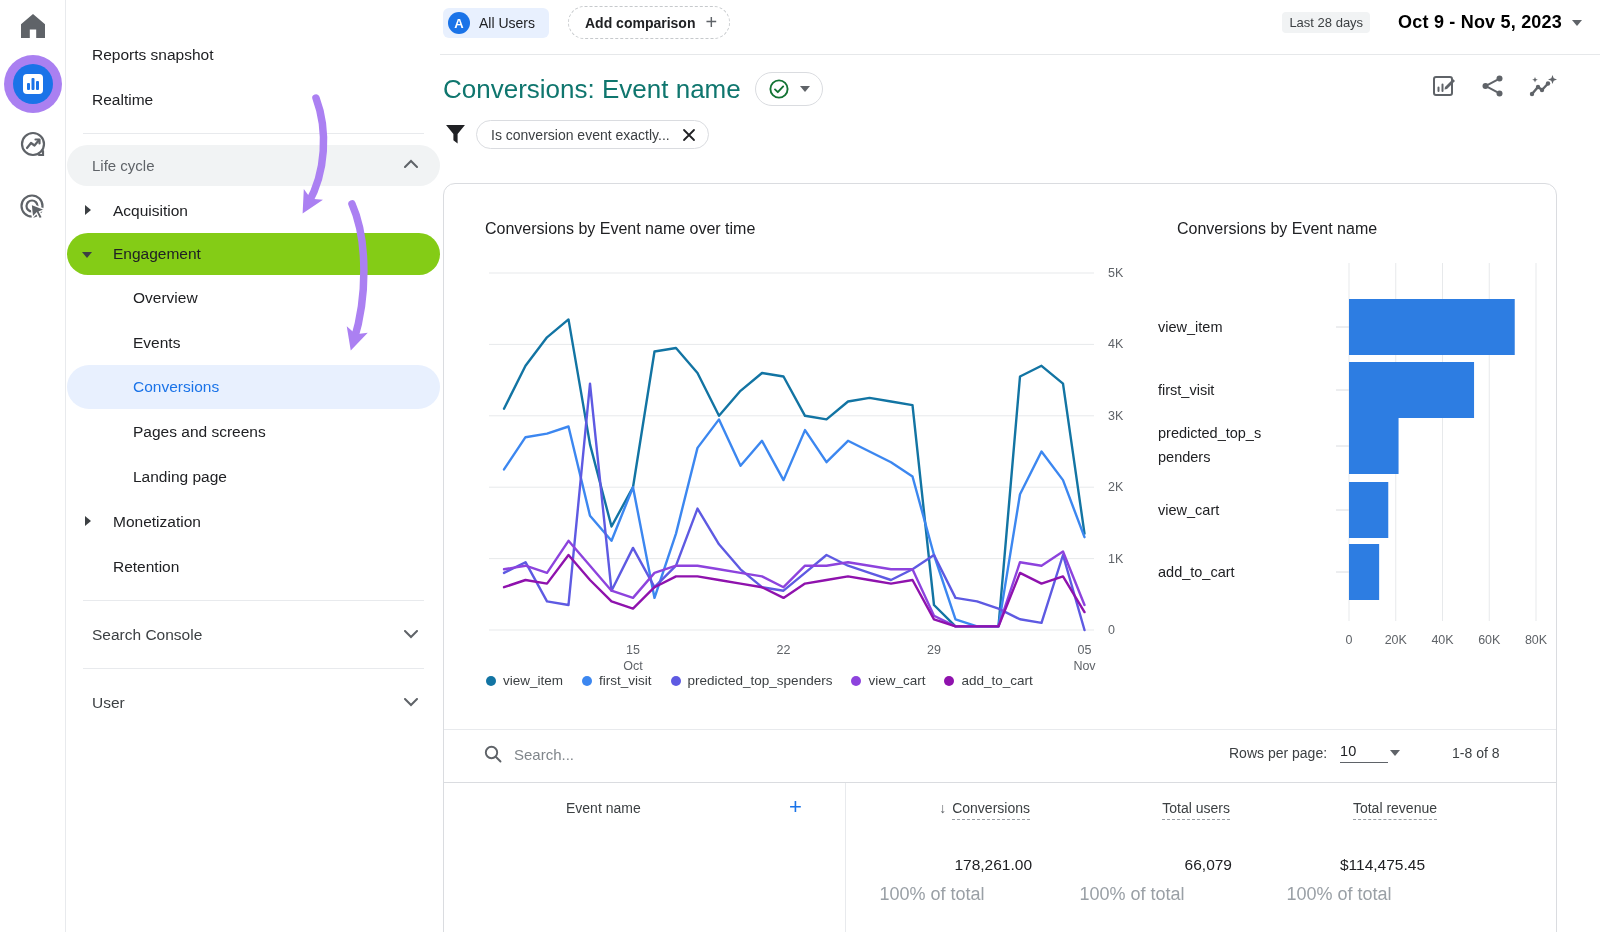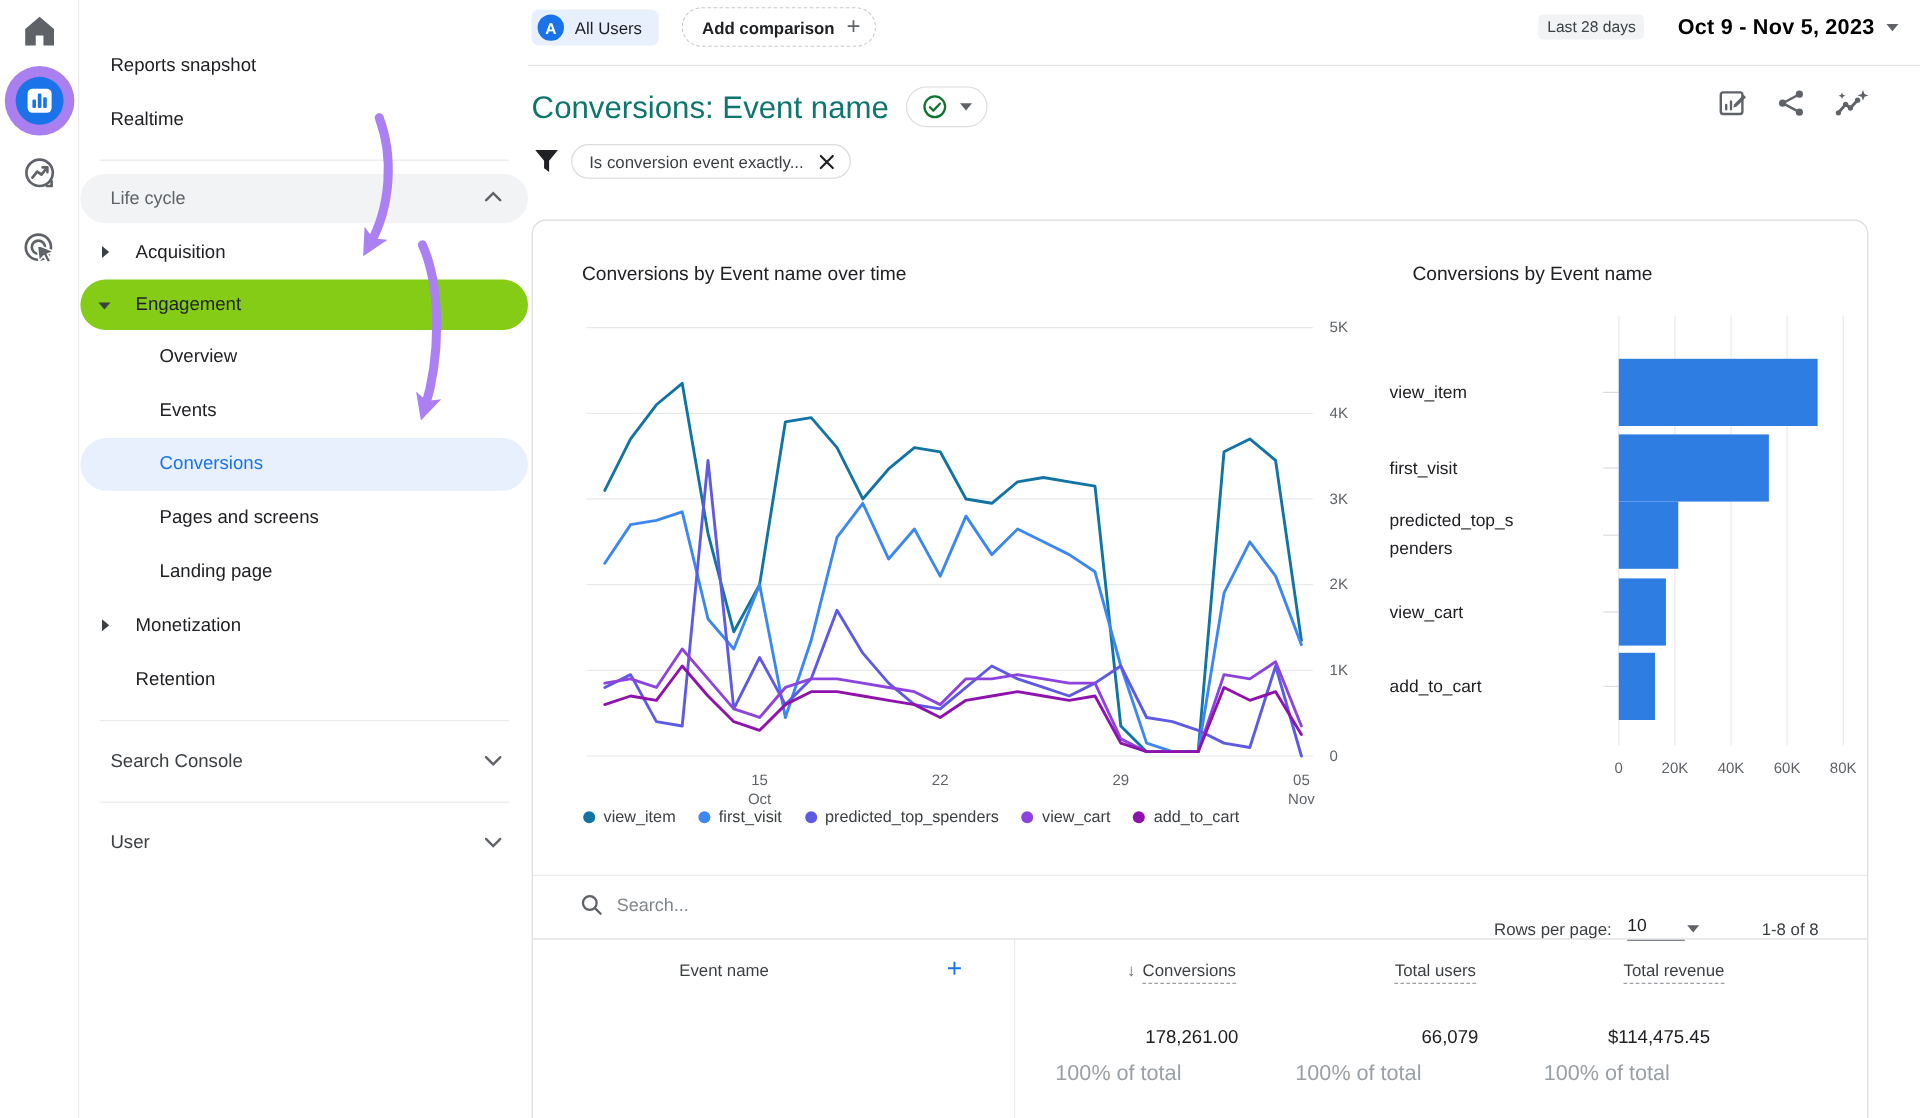--- a/index.html
+++ b/index.html
@@ -78,21 +78,21 @@
   #bar-svg  { position:absolute; left:0; top:0; }
   #line-legend { position:absolute; left:42px; top:489px; display:flex; gap:19px; }
   .lg-item { display:flex; align-items:center; font-size:13.5px; color:#3c4043; }
   .lg-dot { width:10px; height:10px; border-radius:50%; margin-right:7px; }
 
   #card-div1 { position:absolute; left:0; top:545px; width:1112px; height:1px; background:#e8eaed; }
   #search-row { position:absolute; left:40px; top:556px; height:28px; display:flex; align-items:center; }
   #search-input { border:none; outline:none; font-size:15px; color:#202124; margin-left:12px; width:300px;
     font-family:"Liberation Sans", sans-serif; }
   #search-input::placeholder { color:#80868b; }
-  #rpp { position:absolute; top:580px; left:785px; display:flex; align-items:center; font-size:14px; color:#3c4043;margin-left:16px; }
+  #rpp { position:absolute; top:559px; left:785px; display:flex; align-items:center; font-size:14px; color:#3c4043; }
   #rpp .val { margin-left:13px; width:48px; border-bottom:1px solid #5f6368; padding-bottom:3px; font-size:14.5px; color:#202124; cursor:pointer; }
   #rpp .caret { margin-left:2px; }
   #rpp .range { margin-left:52px; }
 
   #table-hdr-line { position:absolute; left:0; top:598px; width:1112px; height:1px; background:#dadce0; }
   #table-vdiv { position:absolute; left:401px; top:599px; width:1px; height:177px; background:#e8eaed; }
   .th { position:absolute; top:616px; font-size:14px; color:#3c4043; white-space:nowrap; cursor:pointer; }
   .th .u { border-bottom:1px dashed #9aa0a6; padding-bottom:3px; }
   .sort-arrow { color:#5f6368; margin-right:6px; font-size:14px; }
   #th-dim { left:122px; cursor:default; }

